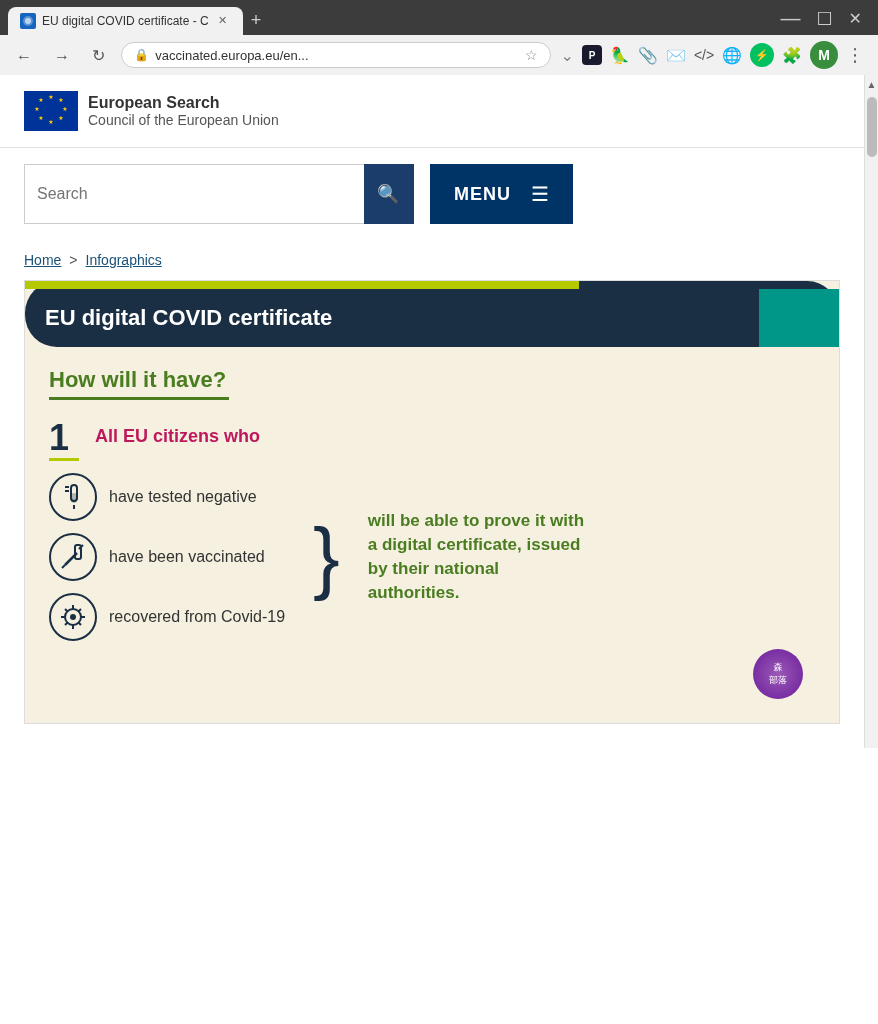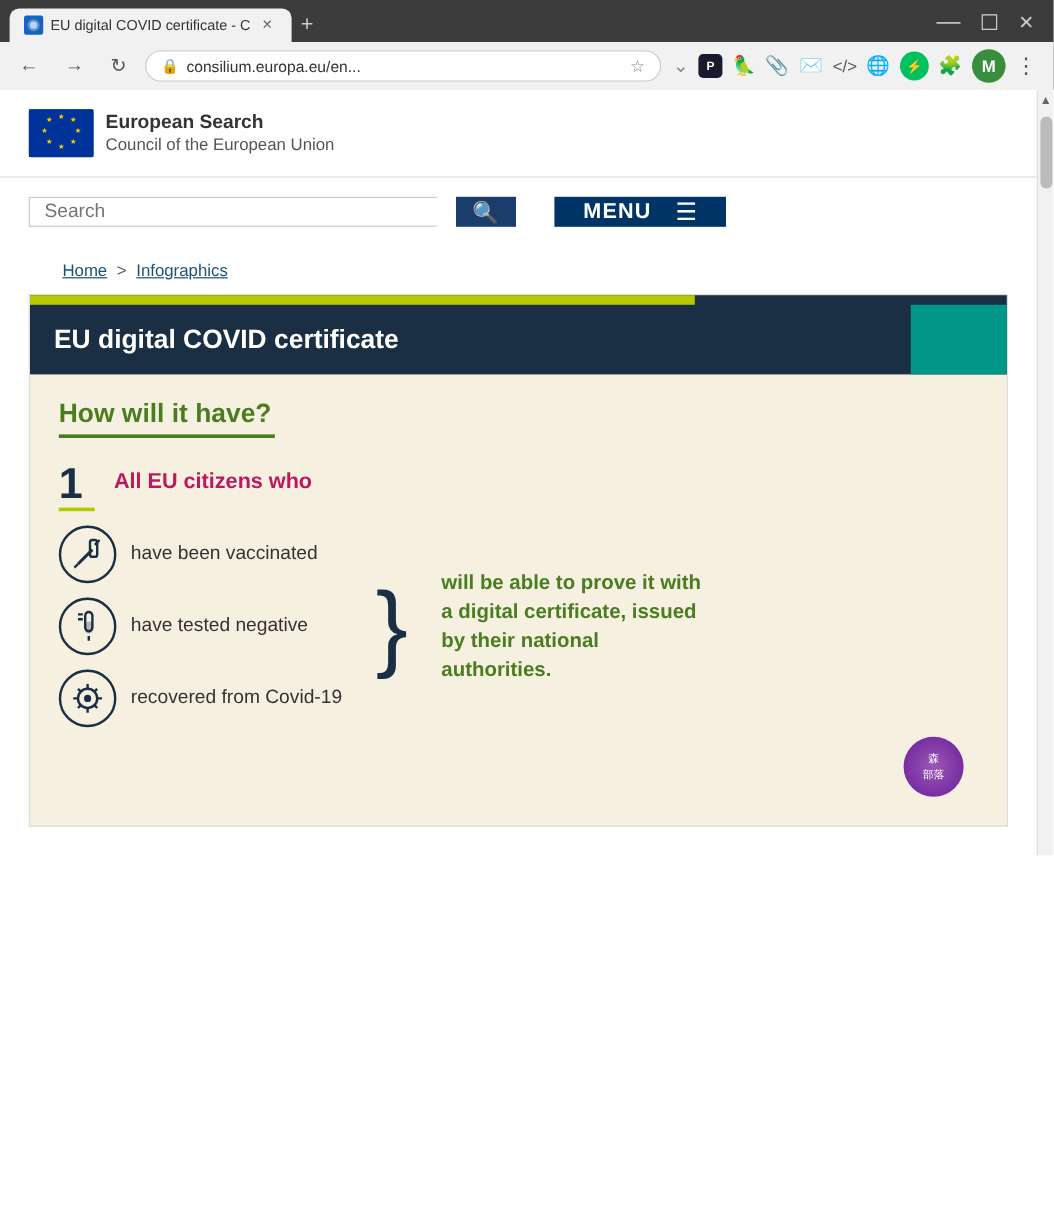--- a/index.html
+++ b/index.html
@@ -146,21 +146,21 @@
       display: flex;
       flex-direction: column;
     }
     .eu-org-line1 { font-size: 16px; font-weight: bold; color: #333; }
     .eu-org-line2 { font-size: 14px; color: #555; }
 
     
     .search-bar-area {
       padding: 16px 24px;
       display: flex;
-      gap: 16px;
+      gap: 0;
       align-items: stretch;
     }
     .search-input-wrapper {
       border: 1px solid #ccc;
       border-right: none;
       display: flex;
       align-items: center;
       padding: 0 12px;
       width: 340px;
       background: #fff;
@@ -180,35 +180,34 @@
       cursor: pointer;
       border: none;
     }
     .search-btn-icon { color: #fff; font-size: 18px; }
     .menu-btn {
       margin-left: 16px;
       background: #003366;
       display: flex;
       align-items: center;
       gap: 20px;
-      padding: 0 24px;
+      padding: 18px 24px;
       cursor: pointer;
       border: none;
     }
     .menu-label { color: #fff; font-size: 18px; font-weight: bold; letter-spacing: 1px; }
     .menu-hamburger { color: #fff; font-size: 20px; }
 
     
     .breadcrumb {
       padding: 12px 24px;
       display: flex;
       align-items: center;
       gap: 8px;
       font-size: 14px;
-      margin-left: 28px;
     }
     .breadcrumb-home { color: #1a5276; text-decoration: underline; cursor: pointer; }
     .breadcrumb-sep { color: #555; }
     .breadcrumb-current { color: #1a5276; text-decoration: underline; cursor: pointer; }
 
     
     .page-title {
       padding: 16px 24px 20px;
       font-size: 30px;
       font-weight: bold;
@@ -392,21 +391,21 @@
       <span style="color:#ccc; font-size:16px; cursor:pointer;">✕</span>
     </div>
   </div>
 
   <div class="address-bar" style="background:#f1f1f1;">
     <span class="nav-btn">←</span>
     <span class="nav-btn">→</span>
     <span class="nav-btn">↻</span>
     <div class="address-input">
       <span class="lock-icon">🔒</span>
-      <span class="address-text">consilium.europa.eu/en...</span>
+      <span class="address-text">vaccinated.europa.eu/en...</span>
       <span class="star-icon">☆</span>
     </div>
 
     <div class="extensions-bar">
       <span style="color:#888; font-size:16px; cursor:pointer;">⌄</span>
       <div class="ext-icon" style="background:#1a1a2e; color:#fff; border-radius:4px; font-size:10px; font-weight:bold;">P</div>
       <div class="ext-icon" style="font-size:16px;">🦜</div>
       <div class="ext-icon" style="font-size:16px;">📎</div>
       <div class="ext-icon" style="font-size:16px;">✉️</div>
       <div class="ext-icon" style="font-size:14px;">&lt;/&gt;</div>
@@ -463,21 +462,21 @@
 
     <div class="breadcrumb">
       <span class="breadcrumb-home">Home</span>
       <span class="breadcrumb-sep">&gt;</span>
       <span class="breadcrumb-current">Infographics</span>
     </div>
 
 
     <div class="infographic">
 
-      <div class="infographic-header" style="position:relative; padding-top:8px;">
+      <div class="infographic-header" style="position:relative; padding-top:8px;border-radius:32px;">
         <div class="infographic-yellow-bar"></div>
         <div class="infographic-teal-block"></div>
         <div class="infographic-title-area">
           <span class="infographic-title">EU digital COVID certificate</span>
         </div>
       </div>
 
       <div class="infographic-body">
         <div class="how-will-title">How will it have?</div>
         <div class="how-will-underline"></div>
@@ -486,44 +485,44 @@
           <div>
             <div class="step-number">1</div>
             <div class="step-number-underline"></div>
           </div>
           <div class="step-label">All EU citizens who</div>
         </div>
 
         <div class="eu-citizens-block">
 
           <div class="conditions-list">
-
-            <div class="condition-item">
-              <div class="condition-icon">
-                <svg width="32" height="32" viewBox="0 0 32 32">
-                  <line x1="8" y1="24" x2="20" y2="12" stroke="#1a2e44" stroke-width="2.5"></line>
-                  <rect x="18" y="4" width="6" height="14" rx="2" fill="none" stroke="#1a2e44" stroke-width="2"></rect>
-                  <line x1="22" y1="8" x2="26" y2="4" stroke="#1a2e44" stroke-width="2"></line>
-                  <line x1="5" y1="27" x2="8" y2="24" stroke="#1a2e44" stroke-width="2"></line>
-                </svg>
-              </div>
-              <span class="condition-text">have been vaccinated</span>
-            </div>
 
             <div class="condition-item">
               <div class="condition-icon">
                 <svg width="32" height="32" viewBox="0 0 32 32">
                   <rect x="14" y="4" width="6" height="16" rx="3" fill="none" stroke="#1a2e44" stroke-width="2"></rect>
                   <rect x="14" y="12" width="6" height="10" rx="3" fill="#1a2e44" opacity="0.3"></rect>
                   <line x1="12" y1="6" x2="8" y2="6" stroke="#1a2e44" stroke-width="2"></line>
                   <line x1="12" y1="10" x2="8" y2="10" stroke="#1a2e44" stroke-width="2"></line>
                   <line x1="17" y1="24" x2="17" y2="28" stroke="#1a2e44" stroke-width="2"></line>
                 </svg>
               </div>
               <span class="condition-text">have tested negative</span>
+            </div>
+
+            <div class="condition-item">
+              <div class="condition-icon">
+                <svg width="32" height="32" viewBox="0 0 32 32">
+                  <line x1="8" y1="24" x2="20" y2="12" stroke="#1a2e44" stroke-width="2.5"></line>
+                  <rect x="18" y="4" width="6" height="14" rx="2" fill="none" stroke="#1a2e44" stroke-width="2"></rect>
+                  <line x1="22" y1="8" x2="26" y2="4" stroke="#1a2e44" stroke-width="2"></line>
+                  <line x1="5" y1="27" x2="8" y2="24" stroke="#1a2e44" stroke-width="2"></line>
+                </svg>
+              </div>
+              <span class="condition-text">have been vaccinated</span>
             </div>
 
             <div class="condition-item">
               <div class="condition-icon">
                 <svg width="32" height="32" viewBox="0 0 32 32">
                   <circle cx="16" cy="16" r="8" fill="none" stroke="#1a2e44" stroke-width="2"></circle>
                   <circle cx="16" cy="16" r="3" fill="#1a2e44"></circle>
                   <line x1="16" y1="4" x2="16" y2="8" stroke="#1a2e44" stroke-width="2"></line>
                   <line x1="16" y1="24" x2="16" y2="28" stroke="#1a2e44" stroke-width="2"></line>
                   <line x1="4" y1="16" x2="8" y2="16" stroke="#1a2e44" stroke-width="2"></line>

